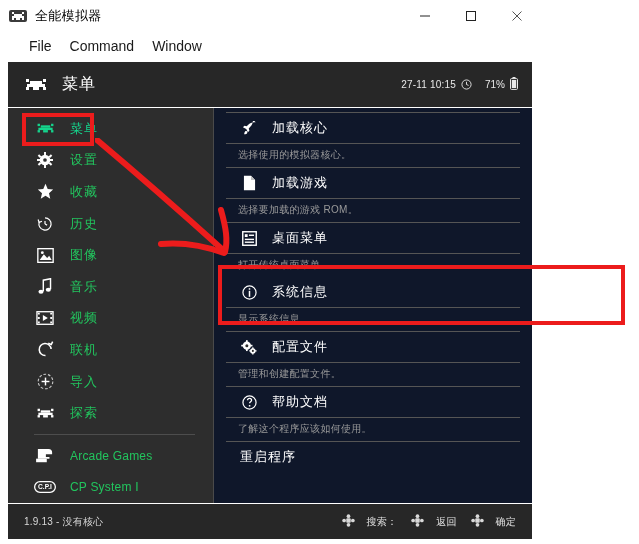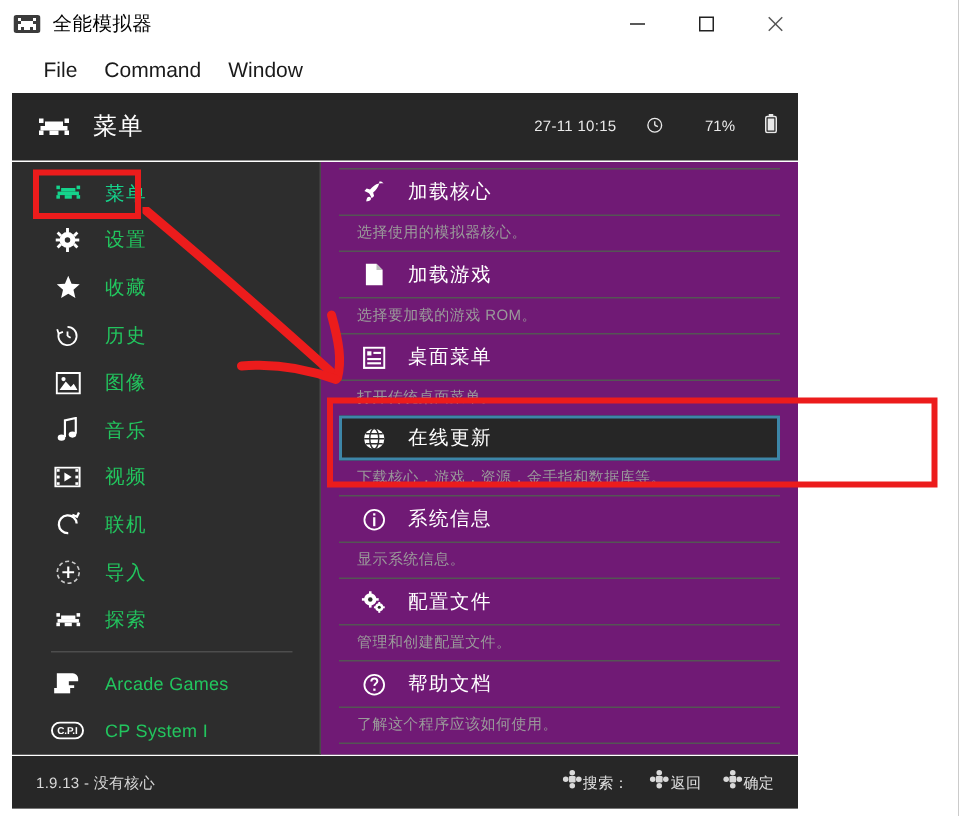--- a/index.html
+++ b/index.html
@@ -44,21 +44,21 @@
   }
 
   
   .appheader {
     height: 46px; flex: 0 0 46px; display: flex; align-items: center;
     padding: 0 14px 0 16px; background: #272727;
     border-bottom: 1px solid #ffffff;
   }
   .hdr-icon { width: 24px; height: 18px; margin-right: 14px; display: flex; align-items: center; }
   .hdr-title { font-size: 16px; color: #ffffff; letter-spacing: 1px; }
-  .hdr-right { margin-left: auto; display: flex; align-items: center; gap: 20px; }
+  .hdr-right { margin-left: auto; display: flex; align-items: center; gap: 5px; }
   .hdr-time { font-size: 10px; color: #e9e9e9; letter-spacing: .2px; }
   .hdr-batt { font-size: 10px; color: #e9e9e9; margin-left: 8px; }
 
   
   .appmain { flex: 1 1 auto; display: flex; min-height: 0; position: relative; }
 
   
   .sidebar {
     width: 206px; flex: 0 0 206px; background: #2d2d2d;
     border-right: 1px solid #4a4a4a; padding-top: 5px;
@@ -75,21 +75,21 @@
   .side-item .si-label { font-size: 13px; letter-spacing: 1px; }
   .side-item.active { color: #15d48c; }
   .side-item.active .si-label { color: #15d48c; }
   .side-divider {
     height: 1px; background: #4d4d4d; margin: 5px 18px 5px 26px;
   }
   .side-item.sys .si-label { font-size: 12px; letter-spacing: .2px; }
 
   
   .content {
-    flex: 1 1 auto; background: #701a75; padding: 4px 12px 0 12px;
+    flex: 1 1 auto; background: #0f172a; padding: 4px 12px 0 12px;
     overflow: hidden;
   }
   .row-sep { height: 1px; background: #555555; }
   .entry { padding: 0; }
   .entry-main {
     height: 30px; display: flex; align-items: center; padding-left: 12px;
     border: 2px solid transparent;
   }
   .entry.selected .entry-main {
     border: 2px solid #3d86a8; background: #262626;
@@ -105,21 +105,21 @@
 
   
   .appfooter {
     height: 36px; flex: 0 0 36px; background: #272727;
     border-top: 1px solid #ffffff;
     display: flex; align-items: center; padding: 12px 16px; justify-content: flex-end;
   }
   .ft-version { font-size: 10px; color: #d8d8d8; letter-spacing: .2px; }
   .ft-right { margin-left: auto; display: flex; align-items: center; }
   .ft-hint { display: flex; align-items: center; margin-left: 14px; }
-  .ft-hint .ft-label { font-size: 10px; color: #e0e0e0; margin-left: 1px; letter-spacing: .2px; }
+  .ft-hint .ft-label { font-size: 10px; color: #e0e0e0; margin-left: 12px; letter-spacing: .2px; }
 
   
   .anno { position: absolute; pointer-events: none; }
   .anno-box { border: 4px solid #ec1c1c; }
   #anno-menu-box { left: 22px; top: 113px; width: 72px; height: 33px; }
   #anno-update-box { left: 218px; top: 265px; width: 407px; height: 60px; }
   #anno-arrow { left: 95px; top: 138px; width: 150px; height: 150px; }
 </style>
 </head>
 <body>
@@ -413,38 +413,20 @@
                   <rect x="3" y="8.2" width="9.8" height="1.5" fill="#ffffff"></rect>
                   <rect x="3" y="11.2" width="9.8" height="1.5" fill="#ffffff"></rect>
                 </svg>
             </span>
             <span class="entry-label">桌面菜单</span>
           </div>
           <div class="row-sep"></div>
           <div class="entry-sub">打开传统桌面菜单。</div>
         </div>
 
-        <div class="entry selected">
-          <div class="entry-main">
-            <span class="entry-icon">
-              <svg width="15" height="15" viewBox="0 0 16 16">
-                  <circle cx="8" cy="8" r="7.2" fill="#ffffff"></circle>
-                  <g stroke="#2d2d2d" stroke-width="1" fill="none">
-                    <ellipse cx="8" cy="8" rx="3.2" ry="7.2"></ellipse>
-                    <line x1="0.8" y1="8" x2="15.2" y2="8"></line>
-                    <line x1="2" y1="4.4" x2="14" y2="4.4"></line>
-                    <line x1="2" y1="11.6" x2="14" y2="11.6"></line>
-                  </g>
-                </svg>
-            </span>
-            <span class="entry-label">在线更新</span>
-          </div>
-          <div class="entry-sub">下载核心，游戏，资源，金手指和数据库等。</div>
-          <div class="row-sep"></div>
-        </div>
 
         <div class="entry">
           <div class="entry-main">
             <span class="entry-icon">
               <svg width="15" height="15" viewBox="0 0 16 16">
                   <circle cx="8" cy="8" r="7" fill="none" stroke="#ffffff" stroke-width="1.3"></circle>
                   <rect x="7.2" y="3.4" width="1.6" height="1.6" fill="#ffffff"></rect>
                   <rect x="7.2" y="6.2" width="1.6" height="6.4" fill="#ffffff"></rect>
                 </svg>
             </span>

